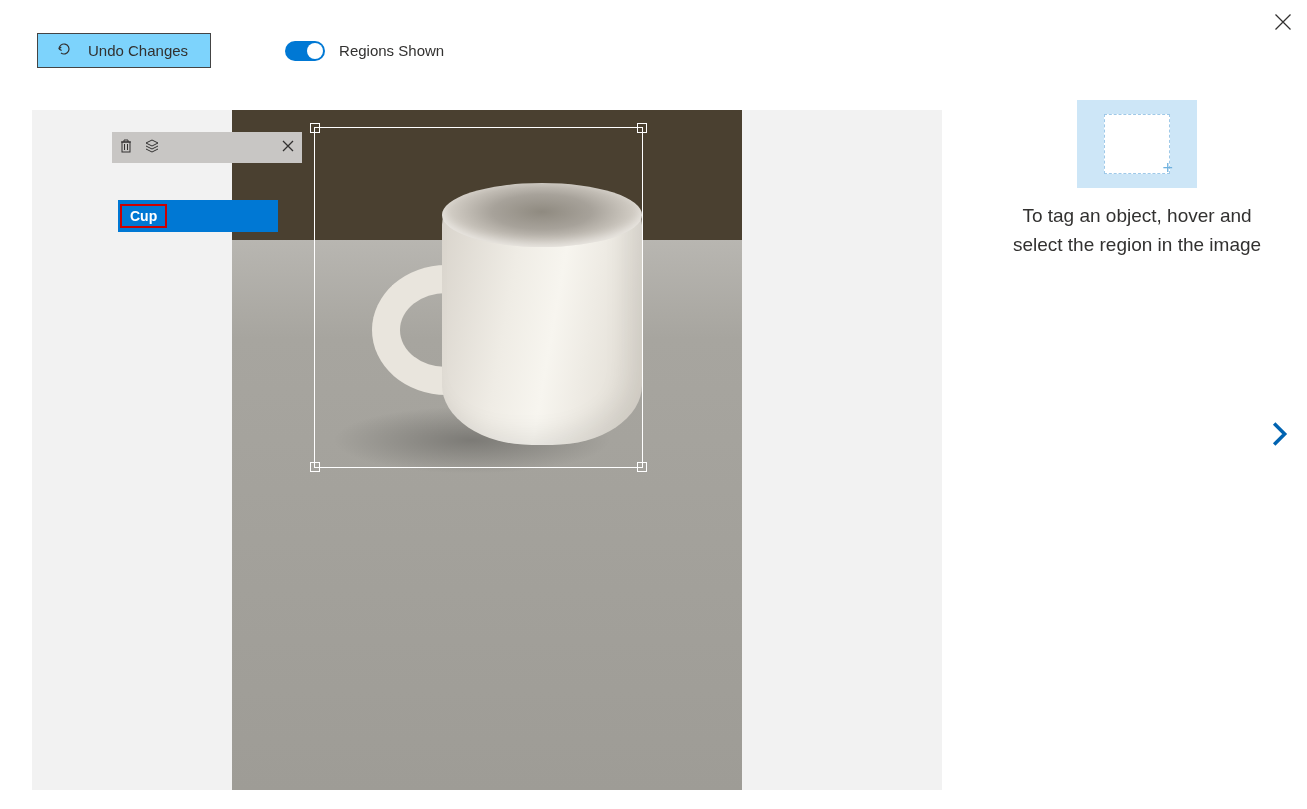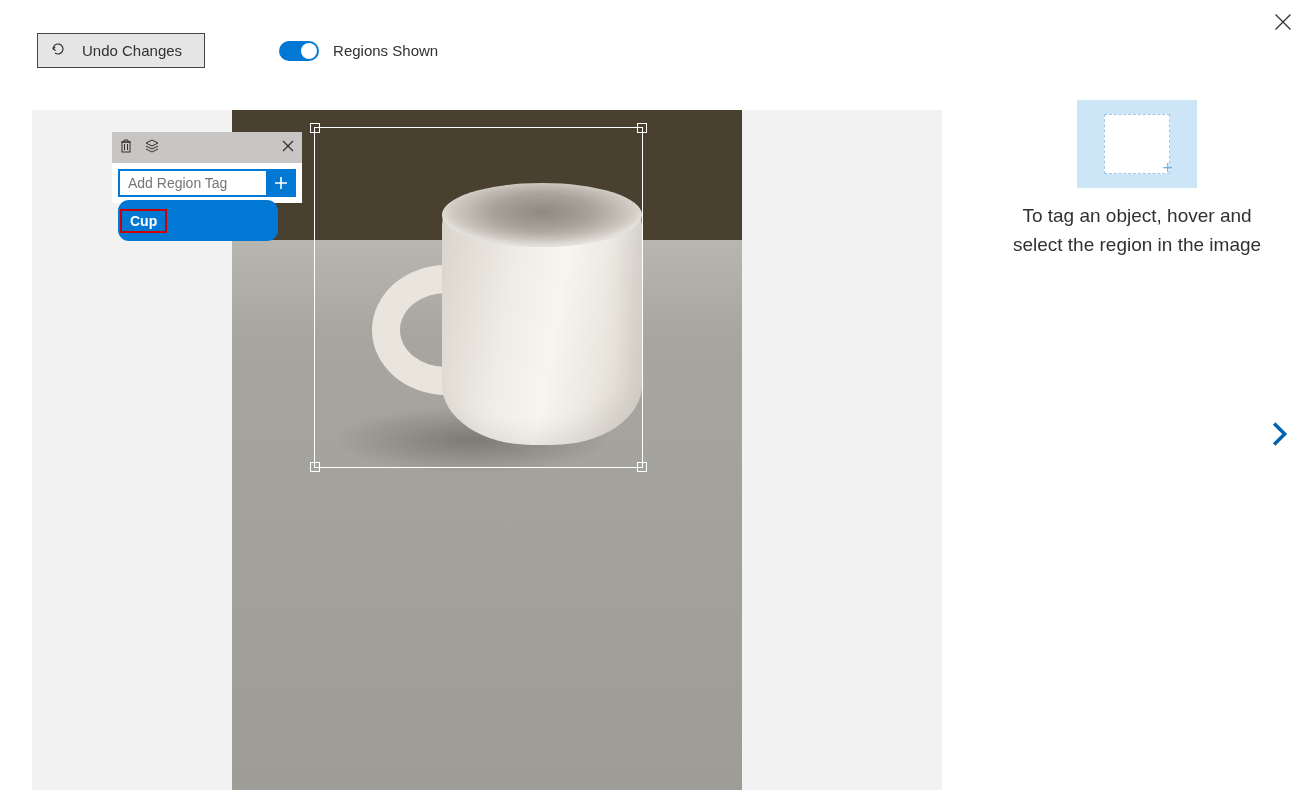--- a/index.html
+++ b/index.html
@@ -1,20 +1,20 @@
 <!DOCTYPE html>
 <html><head>
 <meta charset="utf-8">
 <style>
   * { box-sizing: border-box; margin: 0; padding: 0; font-family: "Segoe UI", Arial, sans-serif; }
   body { width: 1307px; height: 809px; background: #fff; position: relative; overflow: hidden; }
 
   
   .topbar { position: absolute; left: 37px; top: 33px; display: flex; align-items: center; gap: 50px; }
-  .undo-btn { display: flex; align-items: center; gap: 16px; border: 1px solid #444; background: #e5e5e5; padding: 7px 22px 7px 12px; font-size: 15px; color: #323130; cursor: pointer; }
+  .undo-btn { display: flex; align-items: center; gap: 16px; border: 1px solid #444; background: #7dd3fc; padding: 7px 22px 7px 18px; font-size: 15px; color: #323130; cursor: pointer; }
   .undo-btn svg { width: 16px; height: 16px; }
   .toggle-wrap { display: flex; align-items: center; gap: 14px; margin-left: 24px; }
   .toggle { width: 40px; height: 20px; border-radius: 10px; background: #0078d4; position: relative; cursor: pointer; }
   .toggle .knob { position: absolute; right: 2px; top: 2px; width: 16px; height: 16px; border-radius: 50%; background: #fff; }
   .toggle-label { font-size: 15px; color: #323130; }
 
   
   .close-x { position: absolute; right: 14px; top: 12px; width: 20px; height: 20px; cursor: pointer; color: #323130; }
 
   
@@ -37,21 +37,21 @@
 
   
   .tag-popup { position:absolute; width:190px; }
   .tag-popup .bar { height:31px; background:#c8c6c4; display:flex; align-items:center; padding:0 6px; gap:10px; }
   .tag-popup .bar .spacer { flex:1; }
   .tag-popup .bar svg { width:16px; height:16px; color:#323130; cursor:pointer; }
   .tag-popup .inputrow { background:#fff; padding:6px; display:flex; gap:0; }
   .tag-popup .inputrow input { flex:1; border:2px solid #0078d4; border-right:none; padding:4px 8px; font-size:14px; color:#323130; outline:none; min-width: 0; }
   .tag-popup .inputrow input::placeholder { color:#767573; }
   .tag-popup .inputrow .plus { width:30px; background:#0078d4; color:#fff; display:flex; align-items:center; justify-content:center; font-size:20px; cursor:pointer; border:2px solid #0078d4; }
-  .tag-popup .suggestion { position:absolute; left:6px; right:24px; top:68px; background:#0078d4; color:#fff; height:41px; display:flex; align-items:center; cursor:pointer;border-radius:11px; }
+  .tag-popup .suggestion { position:absolute; left:6px; right:24px; top:68px; background:#0078d4; color:#fff; height:32px; display:flex; align-items:center; cursor:pointer; }
   .tag-popup .suggestion .hl { margin:2px; padding:2px 8px; border:2px solid #cc0000; font-weight:600; font-size:14px; }
 
   
   .sidebar { position:absolute; right:20px; top:100px; width:300px; }
   .sidebar h3 { font-size:18px; font-weight:600; color:#323130; margin-bottom:22px; }
   .obj-placeholder { width:120px; height:88px; margin:0 auto 14px; background:#cde6f7; display:flex; align-items:center; justify-content:center; position:relative; }
   .obj-placeholder .dashed { width:66px; height:60px; border:1.5px dashed #9fc9e8; background:#fff; position:relative; }
   .obj-placeholder .mini-plus { position:absolute; right:-4px; bottom:-4px; color:#6fb1de; font-size:18px; font-weight:300; line-height:1; }
   .sidebar .hint { text-align:center; font-size:19px; color:#323130; line-height:1.5; padding:0 10px; }
 
@@ -121,28 +121,20 @@
           <path d="M2 5l6-3 6 3-6 3-6-3zM2 8l6 3 6-3M2 11l6 3 6-3"></path>
         </svg>
     </span>
     <div class="spacer"></div>
     <span>
       <svg viewBox="0 0 16 16" stroke="currentColor" stroke-width="1.3">
           <path d="M3 3 L13 13 M13 3 L3 13"></path>
         </svg>
     </span>
   </div>
-  <div class="inputrow">
-    <input type="text" placeholder="Add Region Tag" style="">
-    <div class="plus">
-      <svg viewBox="0 0 16 16" width="16" height="16" stroke="currentColor" stroke-width="1.6">
-          <path d="M8 2v12M2 8h12"></path>
-        </svg>
-    </div>
-  </div>
   <div class="suggestion">
     <span class="hl">Cup</span>
   </div>
 </div>
 
 <div class="sidebar">
   <div class="obj-placeholder">
     <div class="dashed">
       <span class="mini-plus">+</span>
     </div>

